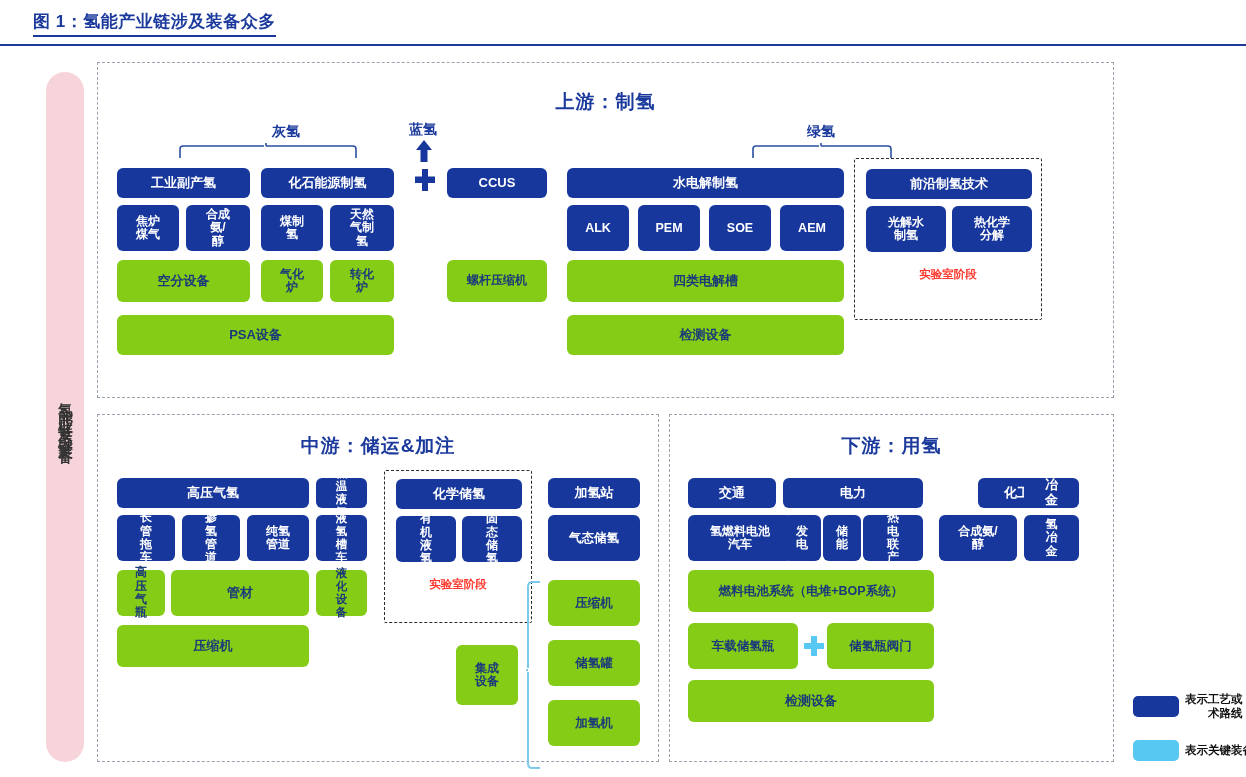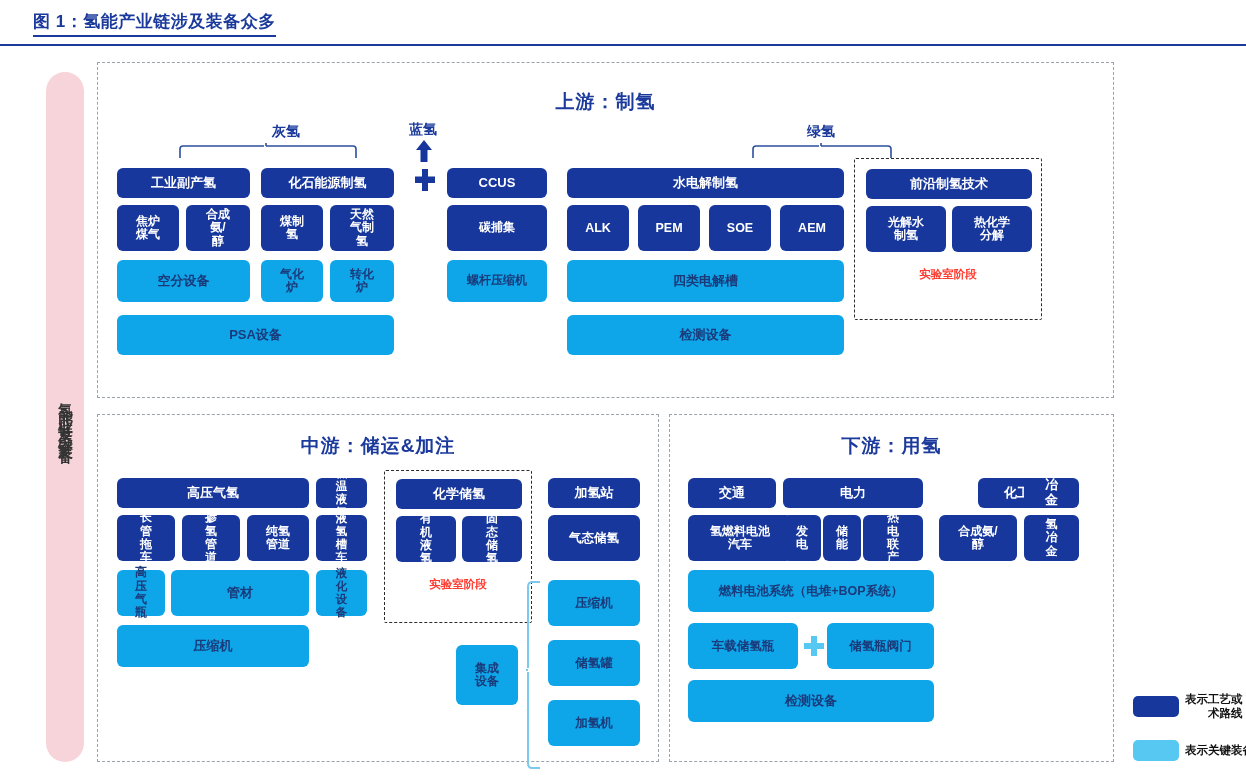--- a/index.html
+++ b/index.html
@@ -57,21 +57,21 @@
   .bx {
     position: absolute;
     border-radius: 6px;
     display: flex; align-items: center; justify-content: center;
     text-align: center;
     line-height: 1.12;
     font-weight: bold;
     padding: 1px 19px;
   }
   .dark { background: #17379c; color: #fff; }
-  .light{ background: #0ea5e9; color: #1a3a7a; text-align: center; }
+  .light{ background: #84cc16; color: #1a3a7a; text-align: center; }
 
   
   .dashgrp { position: absolute; border: 1.7px dashed #2b2b2b; border-radius: 2px; }
 
   
   .labtxt {
     position: absolute; text-align: center; width: 100%;
     color: #ff3b30; font-size: 11.5px; font-weight: bold;
   }
   
@@ -141,21 +141,20 @@
 
   <div class="bx dark" style="left:19px;top:105px;width:133px;height:30px;font-size:13px;">工业副产氢</div>
   <div class="bx dark" style="left:163px;top:105px;width:133px;height:30px;font-size:13px;">化石能源制氢</div>
   <div class="bx dark" style="left:349px;top:105px;width:100px;height:30px;font-size:13px;">CCUS</div>
   <div class="bx dark" style="left:469px;top:105px;width:277px;height:30px;font-size:13px;">水电解制氢</div>
 
   <div class="bx dark" style="left:19px;top:142px;width:62px;height:46px;font-size:12px;">焦炉煤气</div>
   <div class="bx dark" style="left:88px;top:142px;width:64px;height:46px;font-size:12px;">合成氨/醇</div>
   <div class="bx dark" style="left:163px;top:142px;width:62px;height:46px;font-size:12px;">煤制氢</div>
   <div class="bx dark" style="left:232px;top:142px;width:64px;height:46px;font-size:12px;">天然气制氢</div>
-  <div class="bx dark" style="left:349px;top:142px;width:100px;height:46px;font-size:12px;">碳捕集</div>
   <div class="bx dark" style="left:469px;top:142px;width:62px;height:46px;font-size:12.5px;">ALK</div>
   <div class="bx dark" style="left:540px;top:142px;width:62px;height:46px;font-size:12.5px;">PEM</div>
   <div class="bx dark" style="left:611px;top:142px;width:62px;height:46px;font-size:12.5px;">SOE</div>
   <div class="bx dark" style="left:682px;top:142px;width:64px;height:46px;font-size:12.5px;">AEM</div>
 
   <div class="bx light" style="left:19px;top:197px;width:133px;height:42px;font-size:13px;">空分设备</div>
   <div class="bx light" style="left:163px;top:197px;width:62px;height:42px;font-size:12px;">气化炉</div>
   <div class="bx light" style="left:232px;top:197px;width:64px;height:42px;font-size:12px;">转化炉</div>
   <div class="bx light" style="left:349px;top:197px;width:100px;height:42px;font-size:12px;">螺杆压缩机</div>
   <div class="bx light" style="left:469px;top:197px;width:277px;height:42px;font-size:13px;">四类电解槽</div>

